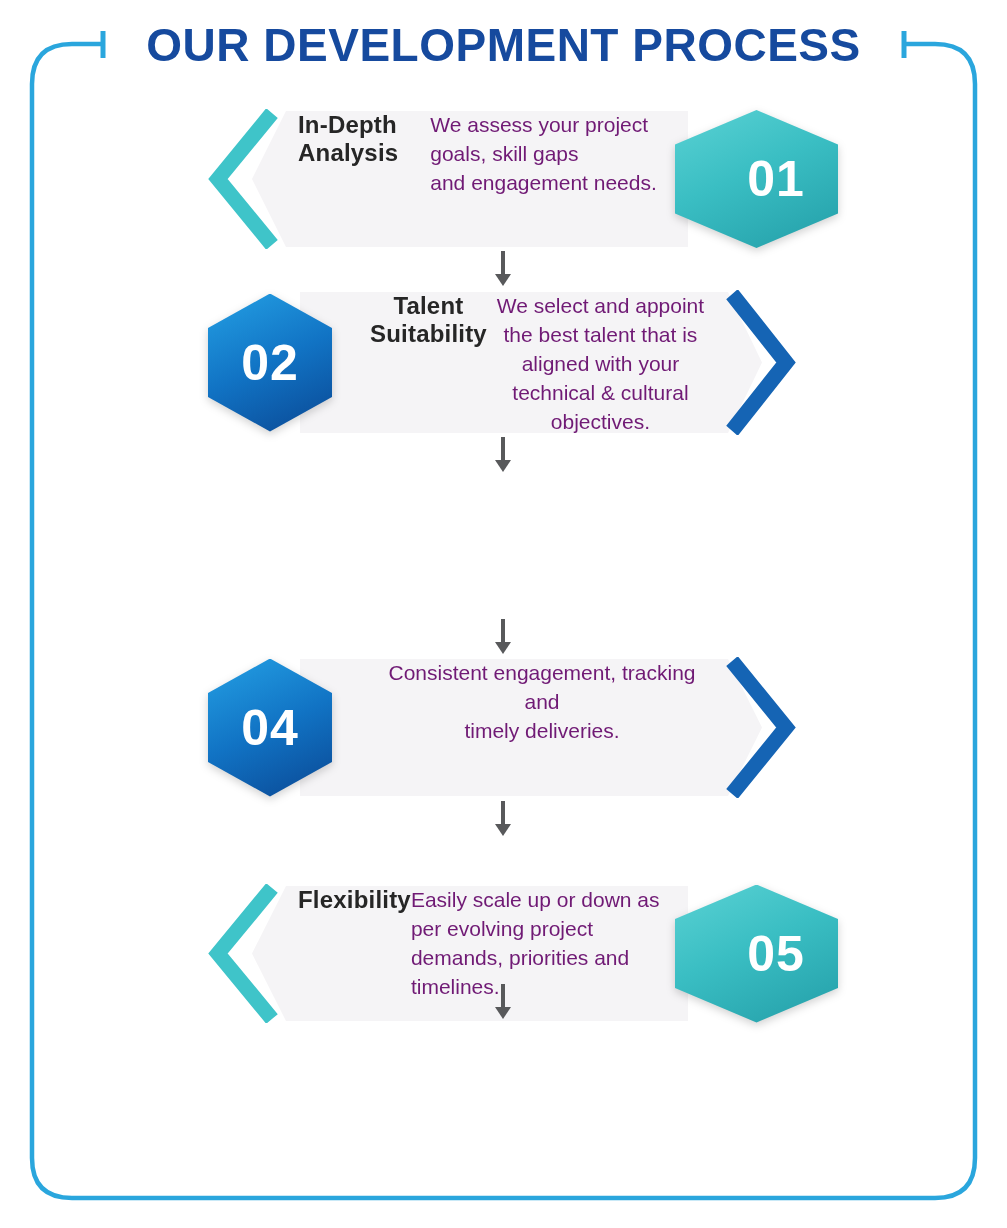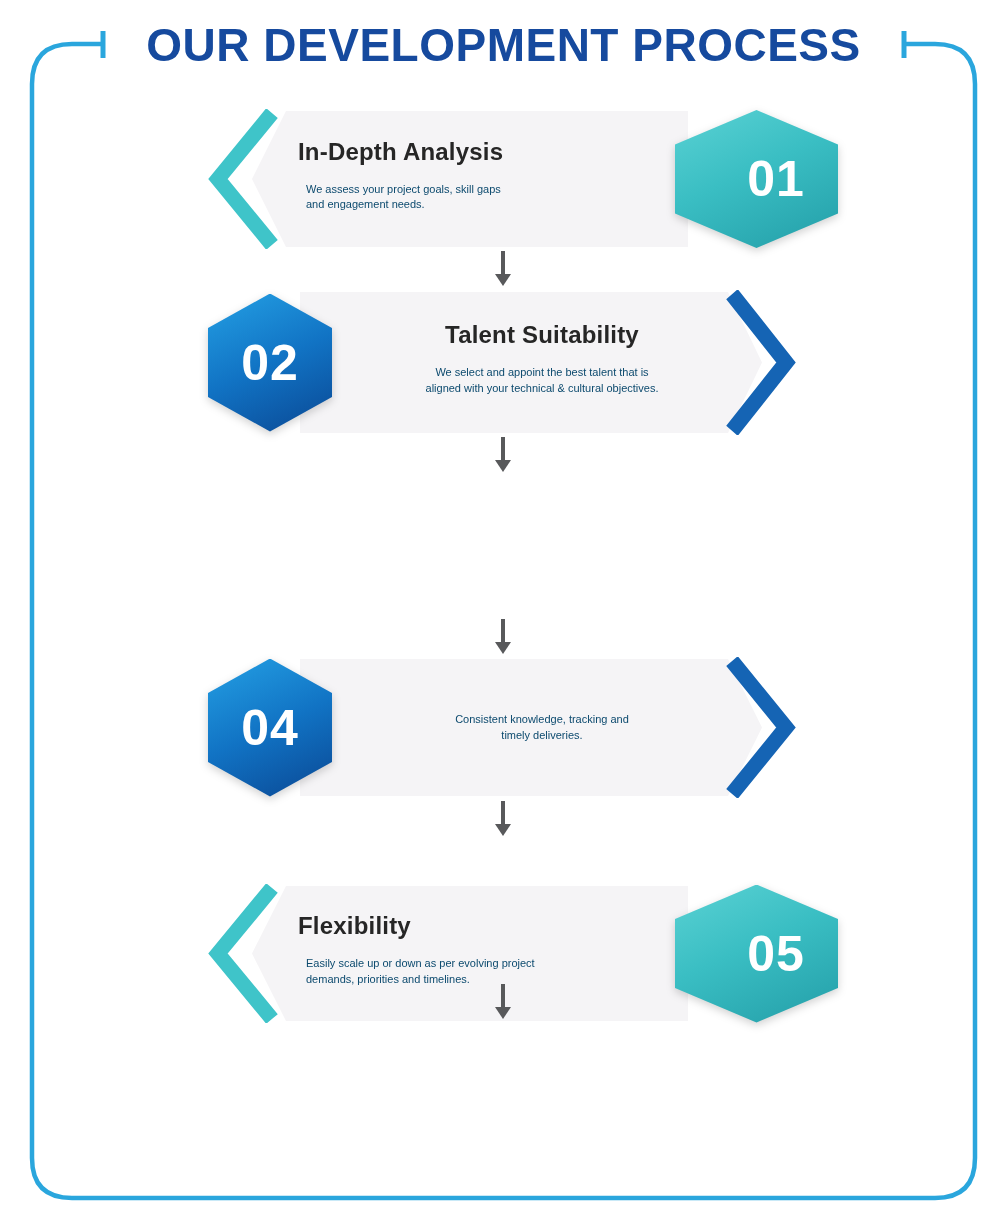--- a/index.html
+++ b/index.html
@@ -16,28 +16,28 @@
   
   .row{position:absolute;left:0;width:100%;}
   .r1{top:111px;height:136px;}
   .r2{top:292px;height:141px;}
   .r3{top:477px;height:136px;}
   .r4{top:659px;height:137px;}
   .r5{top:886px;height:135px;}
   .r6{top:1020px;height:148px;}
 
   .card{position:absolute;top:0;bottom:0;background:#f5f4f6;display:flex;
-        flex-direction:column;justify-content:center;box-sizing:border-box;}
+        flex-direction:row;justify-content:center;box-sizing:border-box;}
   .card.point-left{left:252px;width:436px;padding:0 18px 0 46px;
         clip-path:polygon(34px 0,100% 0,100% 100%,34px 100%,0 50%);}
   .card.point-right{left:300px;width:462px;padding:0 48px 0 70px;
         clip-path:polygon(0 0,calc(100% - 34px) 0,100% 50%,calc(100% - 34px) 100%,0 100%);text-align:center;}
 
   .step-title{margin:0 0 8px 0;font-size:24px;font-weight:700;color:#262626;letter-spacing:.2px;}
-  .step-desc{margin:8px;font-size:11px;line-height:1.38;color:#0c4a6e;white-space:pre-line;}
+  .step-desc{margin:0;font-size:21px;line-height:1.38;color:#701a75;white-space:pre-line;}
 
   
   .hex{position:absolute;top:50%;transform:translateY(-50%);width:124px;height:138px;
        clip-path:polygon(50% 0%,100% 25%,100% 75%,50% 100%,0% 75%,0% 25%);
        display:flex;align-items:center;justify-content:center;}
   .hex-wrap{position:absolute;top:0;bottom:0;filter:drop-shadow(0 3px 4px rgba(0,0,0,.18));}
   .hex-right{left:675px;}
   .hex-left{left:208px;}
   .hex-teal{background:linear-gradient(155deg,#5ad2d4 0%,#3abec3 45%,#239ea8 100%);padding-left:39px;}
   .hex-blue{background:linear-gradient(155deg,#24a0e4 0%,#1173c4 50%,#0a4894 100%);}
@@ -111,21 +111,21 @@
   </div>
 
 
   <div class="connector c3">
     <div class="shaft"></div>
       <div class="head"></div>
   </div>
 
   <section class="row r4">
     <div class="card point-right">
-      <p class="step-desc">Consistent knowledge, tracking and
+      <p class="step-desc">Consistent engagement, tracking and
 timely deliveries.</p>
     </div>
     <svg class="chev chev-right" viewBox="0 0 76 138" preserveAspectRatio="none">
       <polyline points="10,4 64,69 10,134" fill="none" stroke="#1564b4" stroke-width="15"></polyline>
     </svg>
     <div class="hex-wrap hex-left">
       <div class="hex hex-blue">
         <span class="hex-num">04</span>
       </div>
     </div>

